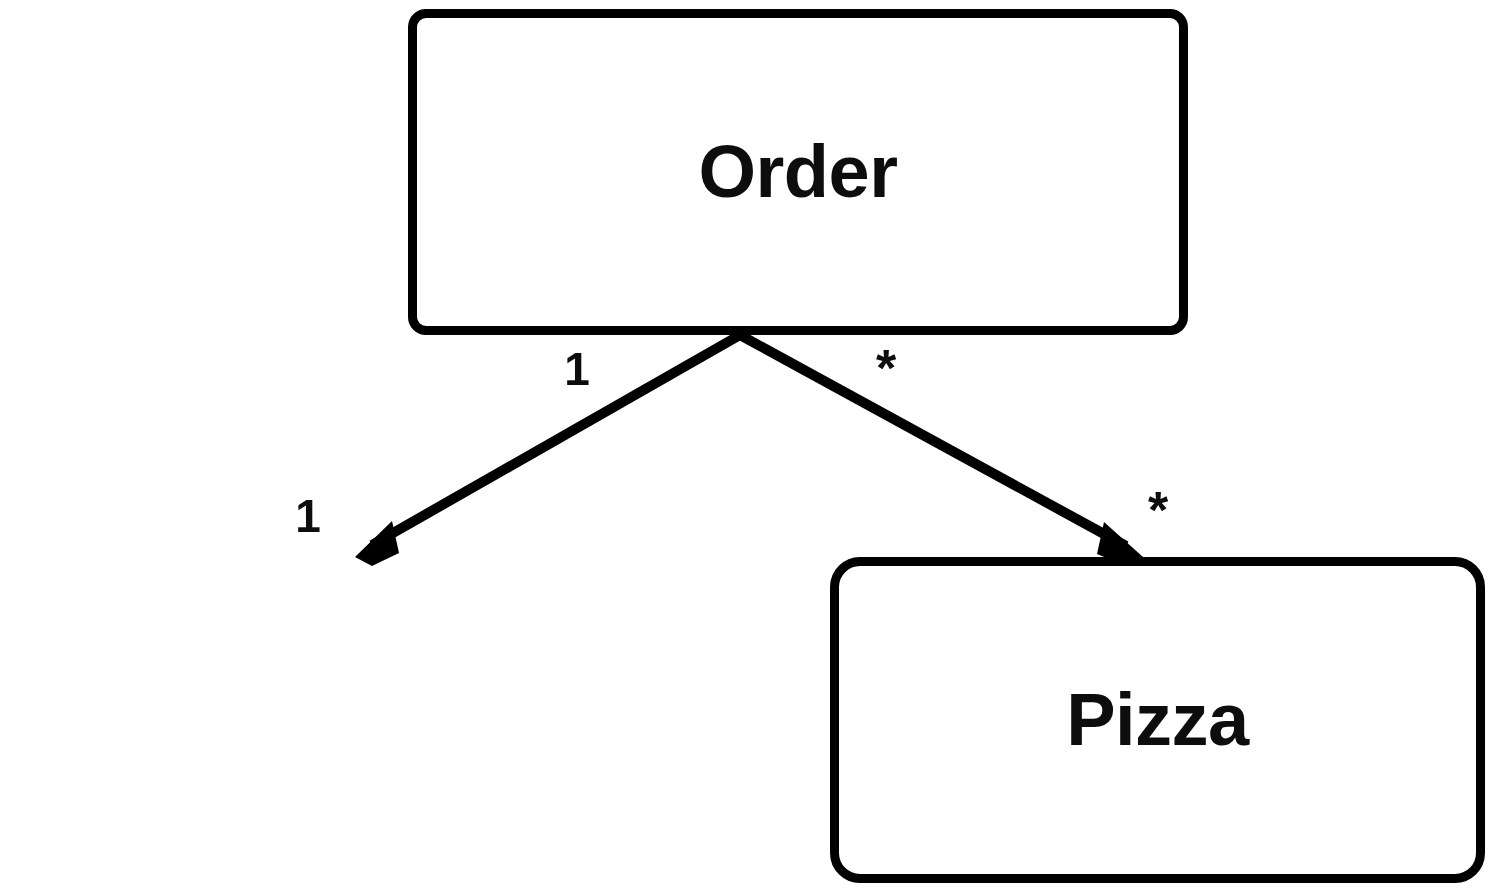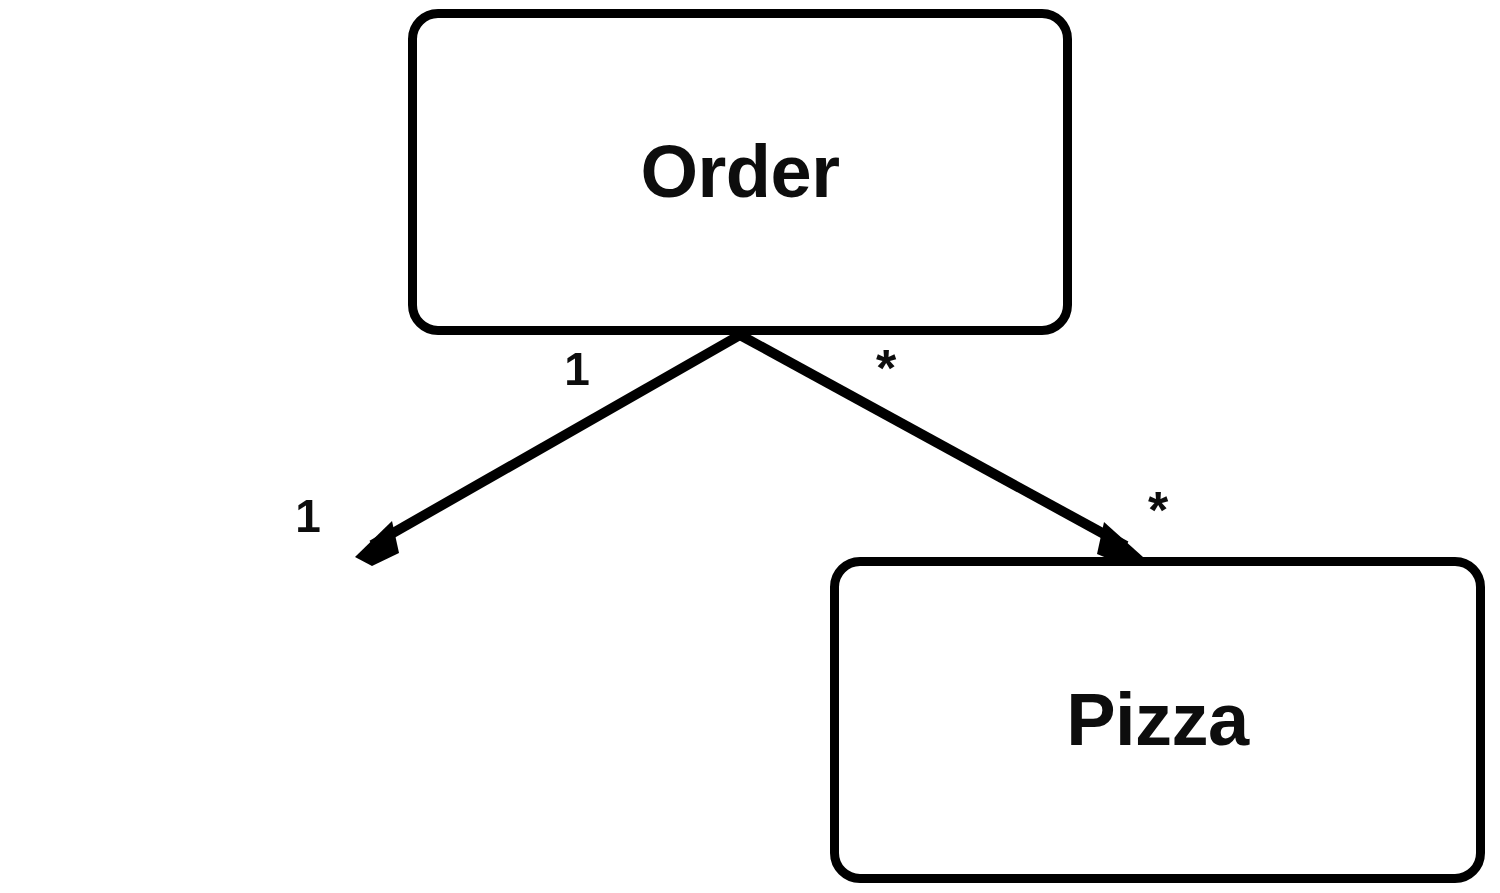--- a/index.html
+++ b/index.html
@@ -41,22 +41,23 @@
     font-size: 74px;
     line-height: 1;
     color: #0d0d0d;
     letter-spacing: -0.5px;
     white-space: nowrap;
     user-select: none;
   }
   #box-order {
     left: 408px;
     top: 9px;
-    width: 664px;
+    width: 780px;
     height: 326px;
+    border-radius: 18px;
   }
   #box-customer {
     left: 14px;
     top: 557px;
     width: 658px;
     height: 326px;
   }
   #box-pizza {
     left: 830px;
     top: 557px;

